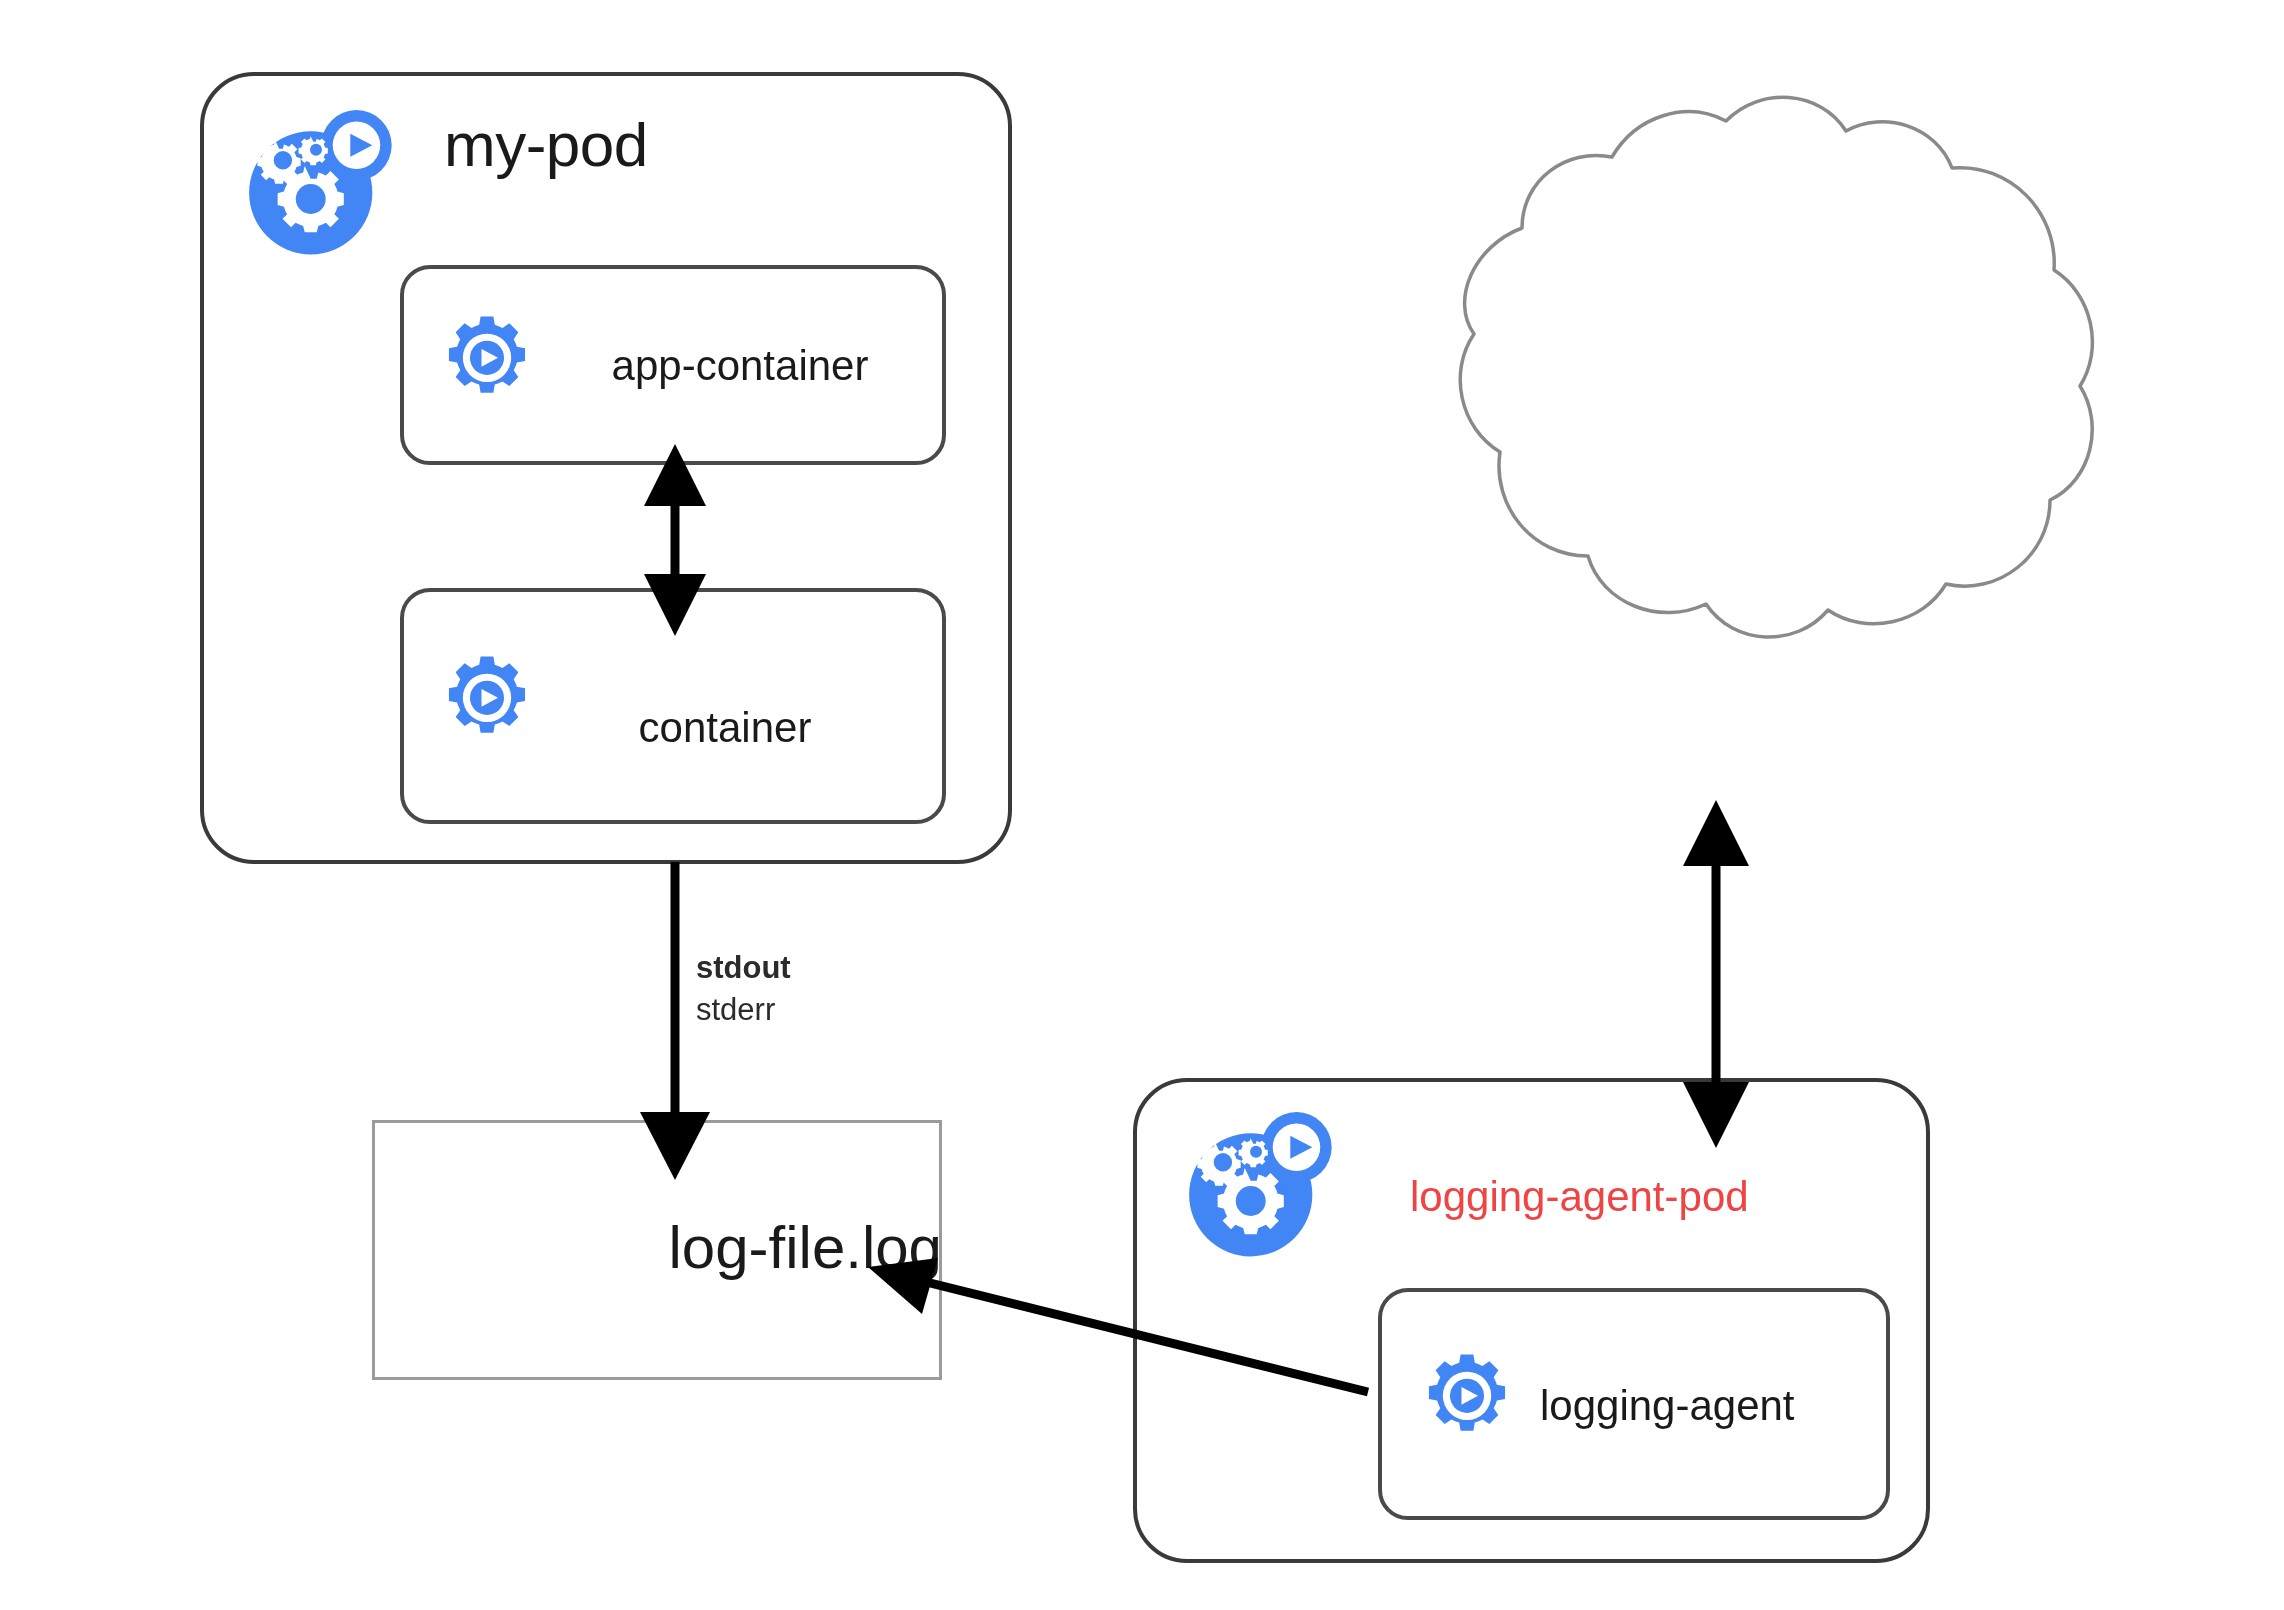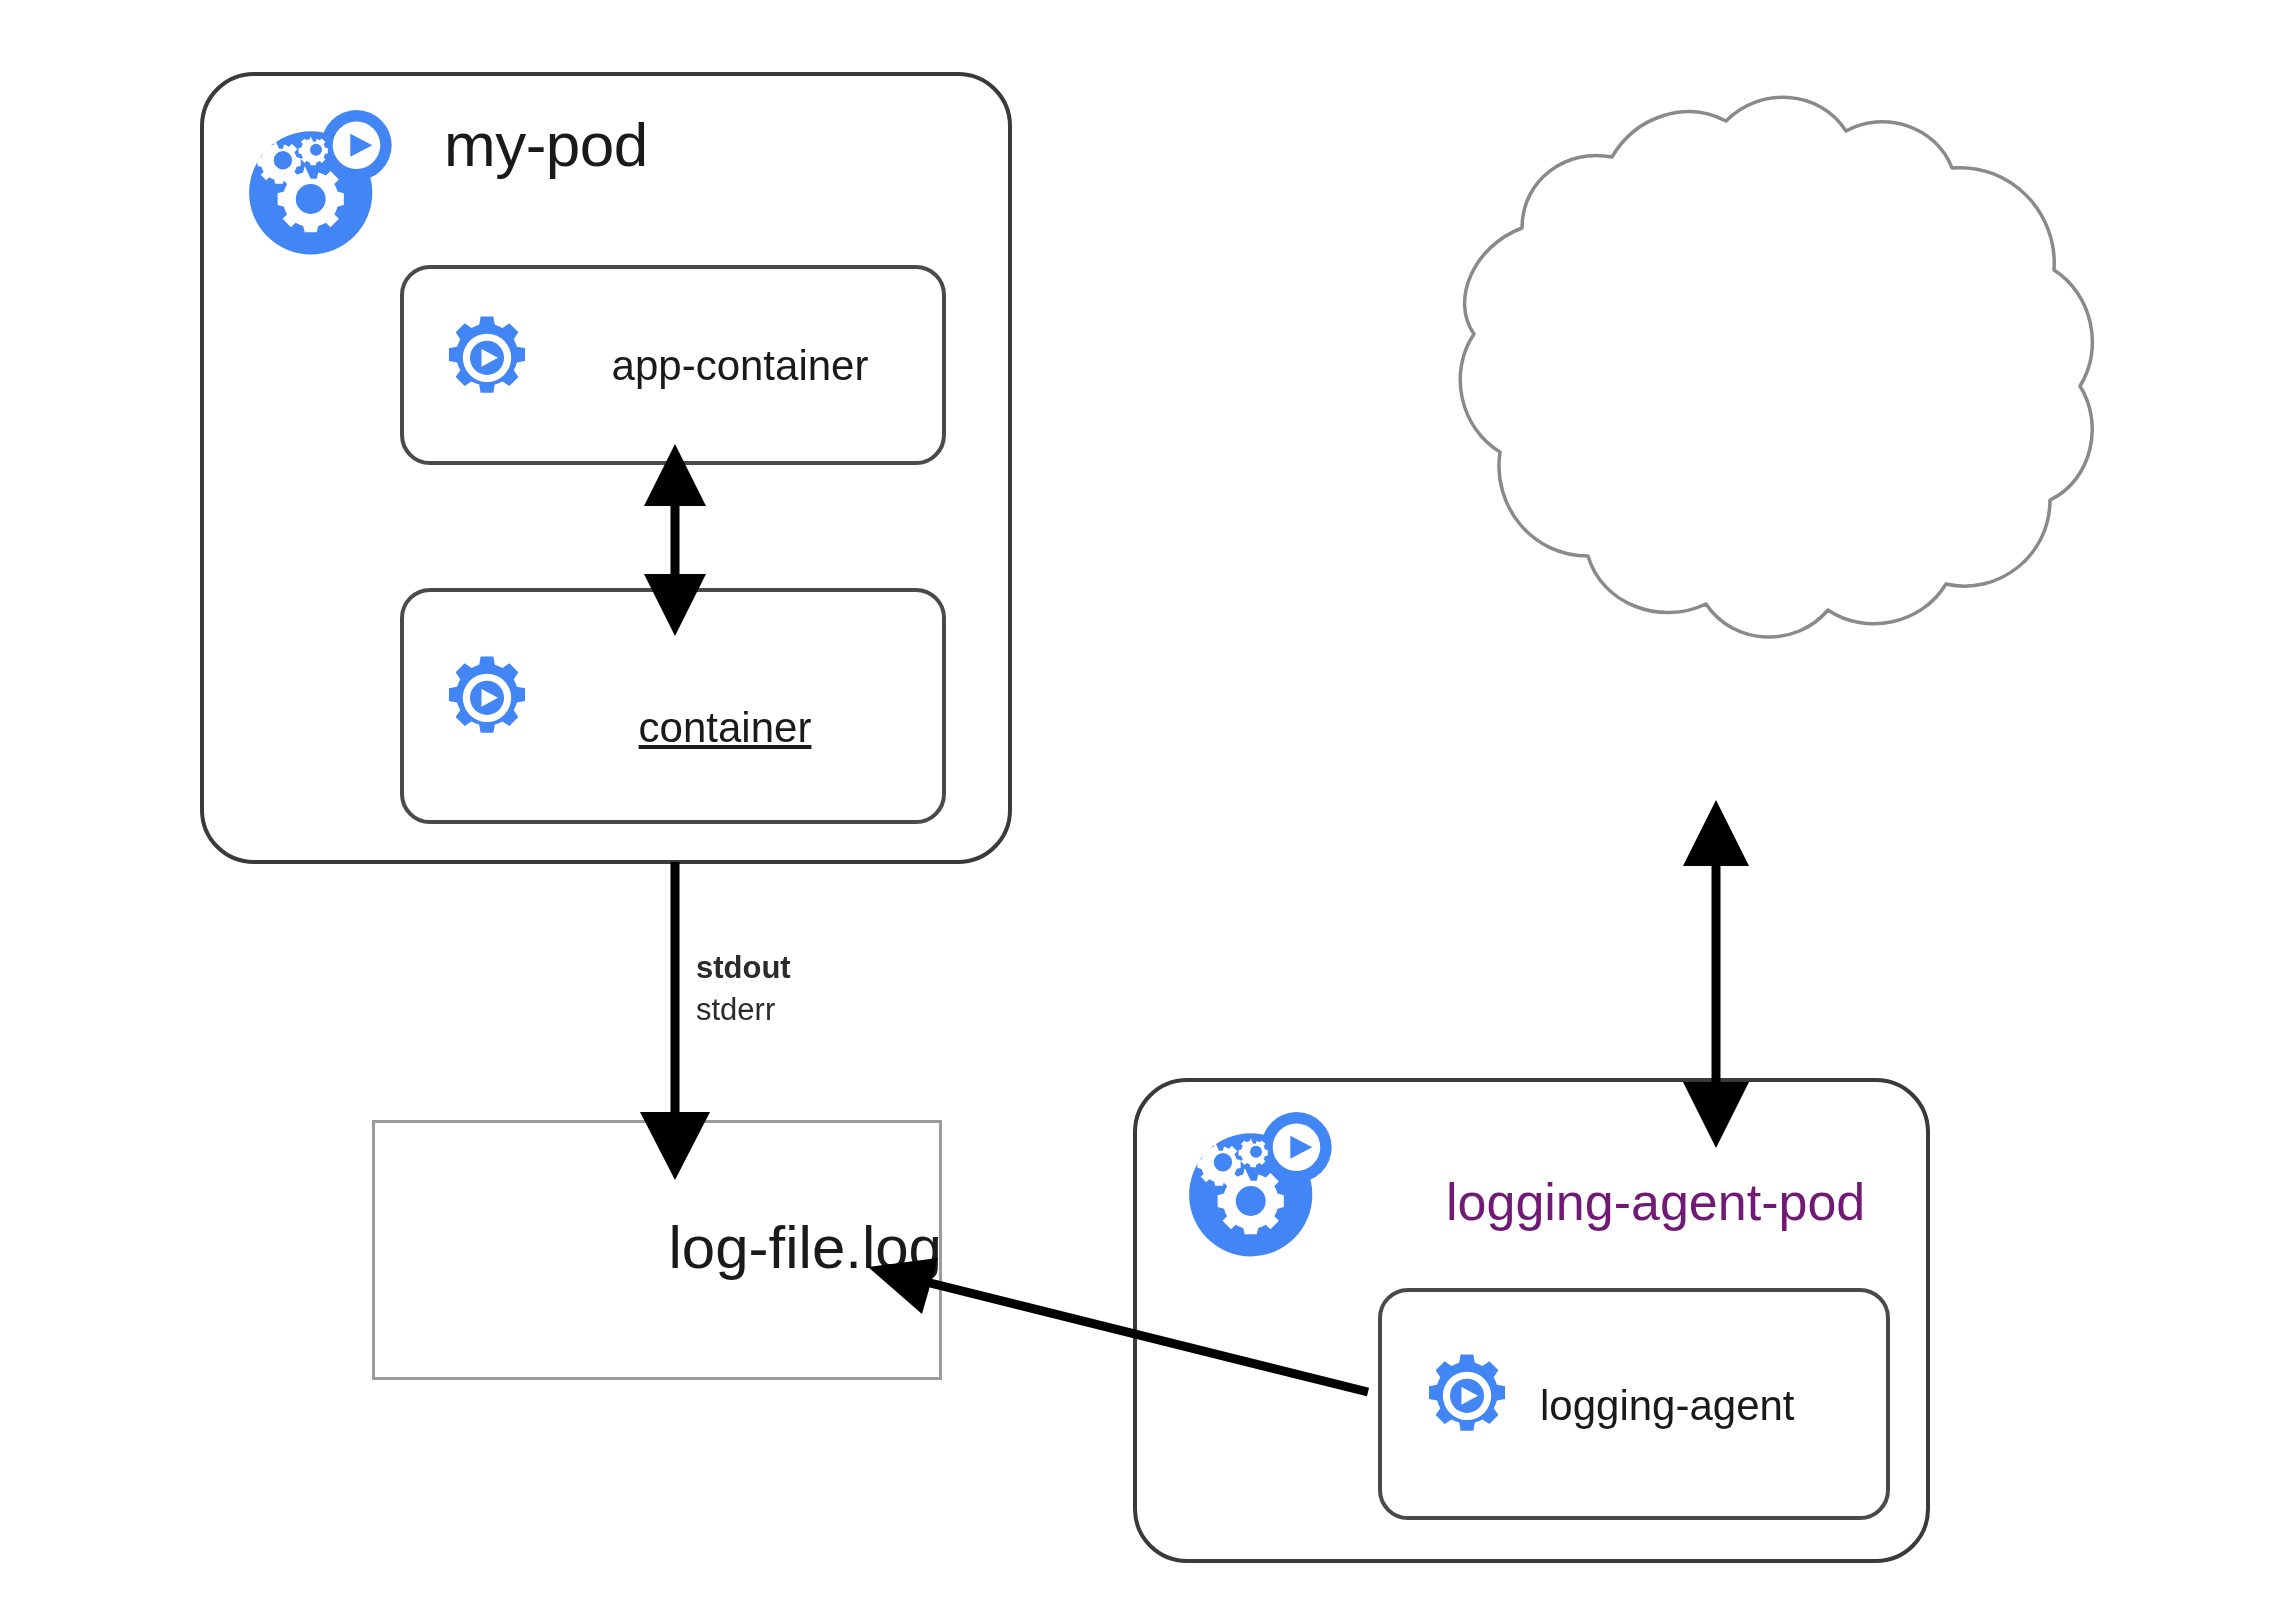--- a/index.html
+++ b/index.html
@@ -48,25 +48,24 @@
     position: absolute;
     font-size: 62px;
     line-height: 1.05;
     color: #1a1a1a;
     white-space: nowrap;
     letter-spacing: -0.5px;
     text-align: right;
   }
   .agent-pod-title {
     position: absolute;
-    font-size: 52px;
+    font-size: 42px;
     line-height: 1.05;
-    color: #701a75;
-    white-space: nowrap;
-    margin-left: 36px;
+    color: #ef4444;
+    white-space: nowrap;
   }
   .container-label {
     position: absolute;
     font-size: 42px;
     line-height: 1.22;
     color: #1a1a1a;
     text-align: center;
   }
   .file-label {
     position: absolute;
@@ -176,21 +175,21 @@
     <svg class="icon-svg" width="110" height="110" viewBox="0 0 100 100">
       <g fill="#4285f4">
         <path d="M44.2,6 l11.6,0 l1.3,7.4 a38,38 0 0 1 7.0,2.9 l6.2,-4.2 l8.2,8.2 l-4.2,6.2 a38,38 0 0 1 2.9,7.0 l7.4,1.3 l0,11.6 l-7.4,1.3 a38,38 0 0 1 -2.9,7.0 l4.2,6.2 l-8.2,8.2 l-6.2,-4.2 a38,38 0 0 1 -7.0,2.9 l-1.3,7.4 l-11.6,0 l-1.3,-7.4 a38,38 0 0 1 -7.0,-2.9 l-6.2,4.2 l-8.2,-8.2 l4.2,-6.2 a38,38 0 0 1 -2.9,-7.0 l-7.4,-1.3 l0,-11.6 l7.4,-1.3 a38,38 0 0 1 2.9,-7.0 l-4.2,-6.2 l8.2,-8.2 l6.2,4.2 a38,38 0 0 1 7.0,-2.9 Z"></path>
       </g>
       <circle cx="50" cy="43.5" r="22" fill="#ffffff"></circle>
       <circle cx="50" cy="43.5" r="15.5" fill="#4285f4"></circle>
       <path d="M45,35.5 L60,43.5 L45,51.5 Z" fill="#ffffff"></path>
     </svg>
   </div>
 
-  <div class="container-label" style="left:560px; top:702px; width:330px;text-decoration:underline;">container</div>
+  <div class="container-label" style="left:560px; top:702px; width:330px;">container</div>
 
   <div class="plain-box" style="left:372px; top:1120px; width:570px; height:260px;"></div>
 
   <div class="file-label" style="left:372px; top:1215px; width:570px;">log-file.log</div>
 
   <div class="stream-label" style="left:696px; top:948px;font-weight:bold;">stdout</div>
   <div class="stream-label" style="left:696px; top:990px;">stderr</div>
 
   <div class="cloud-label" style="left:1540px; top:385px; width:500px;">Logging</div>
   <div class="cloud-label" style="left:1540px; top:460px; width:500px;">Backend</div>

